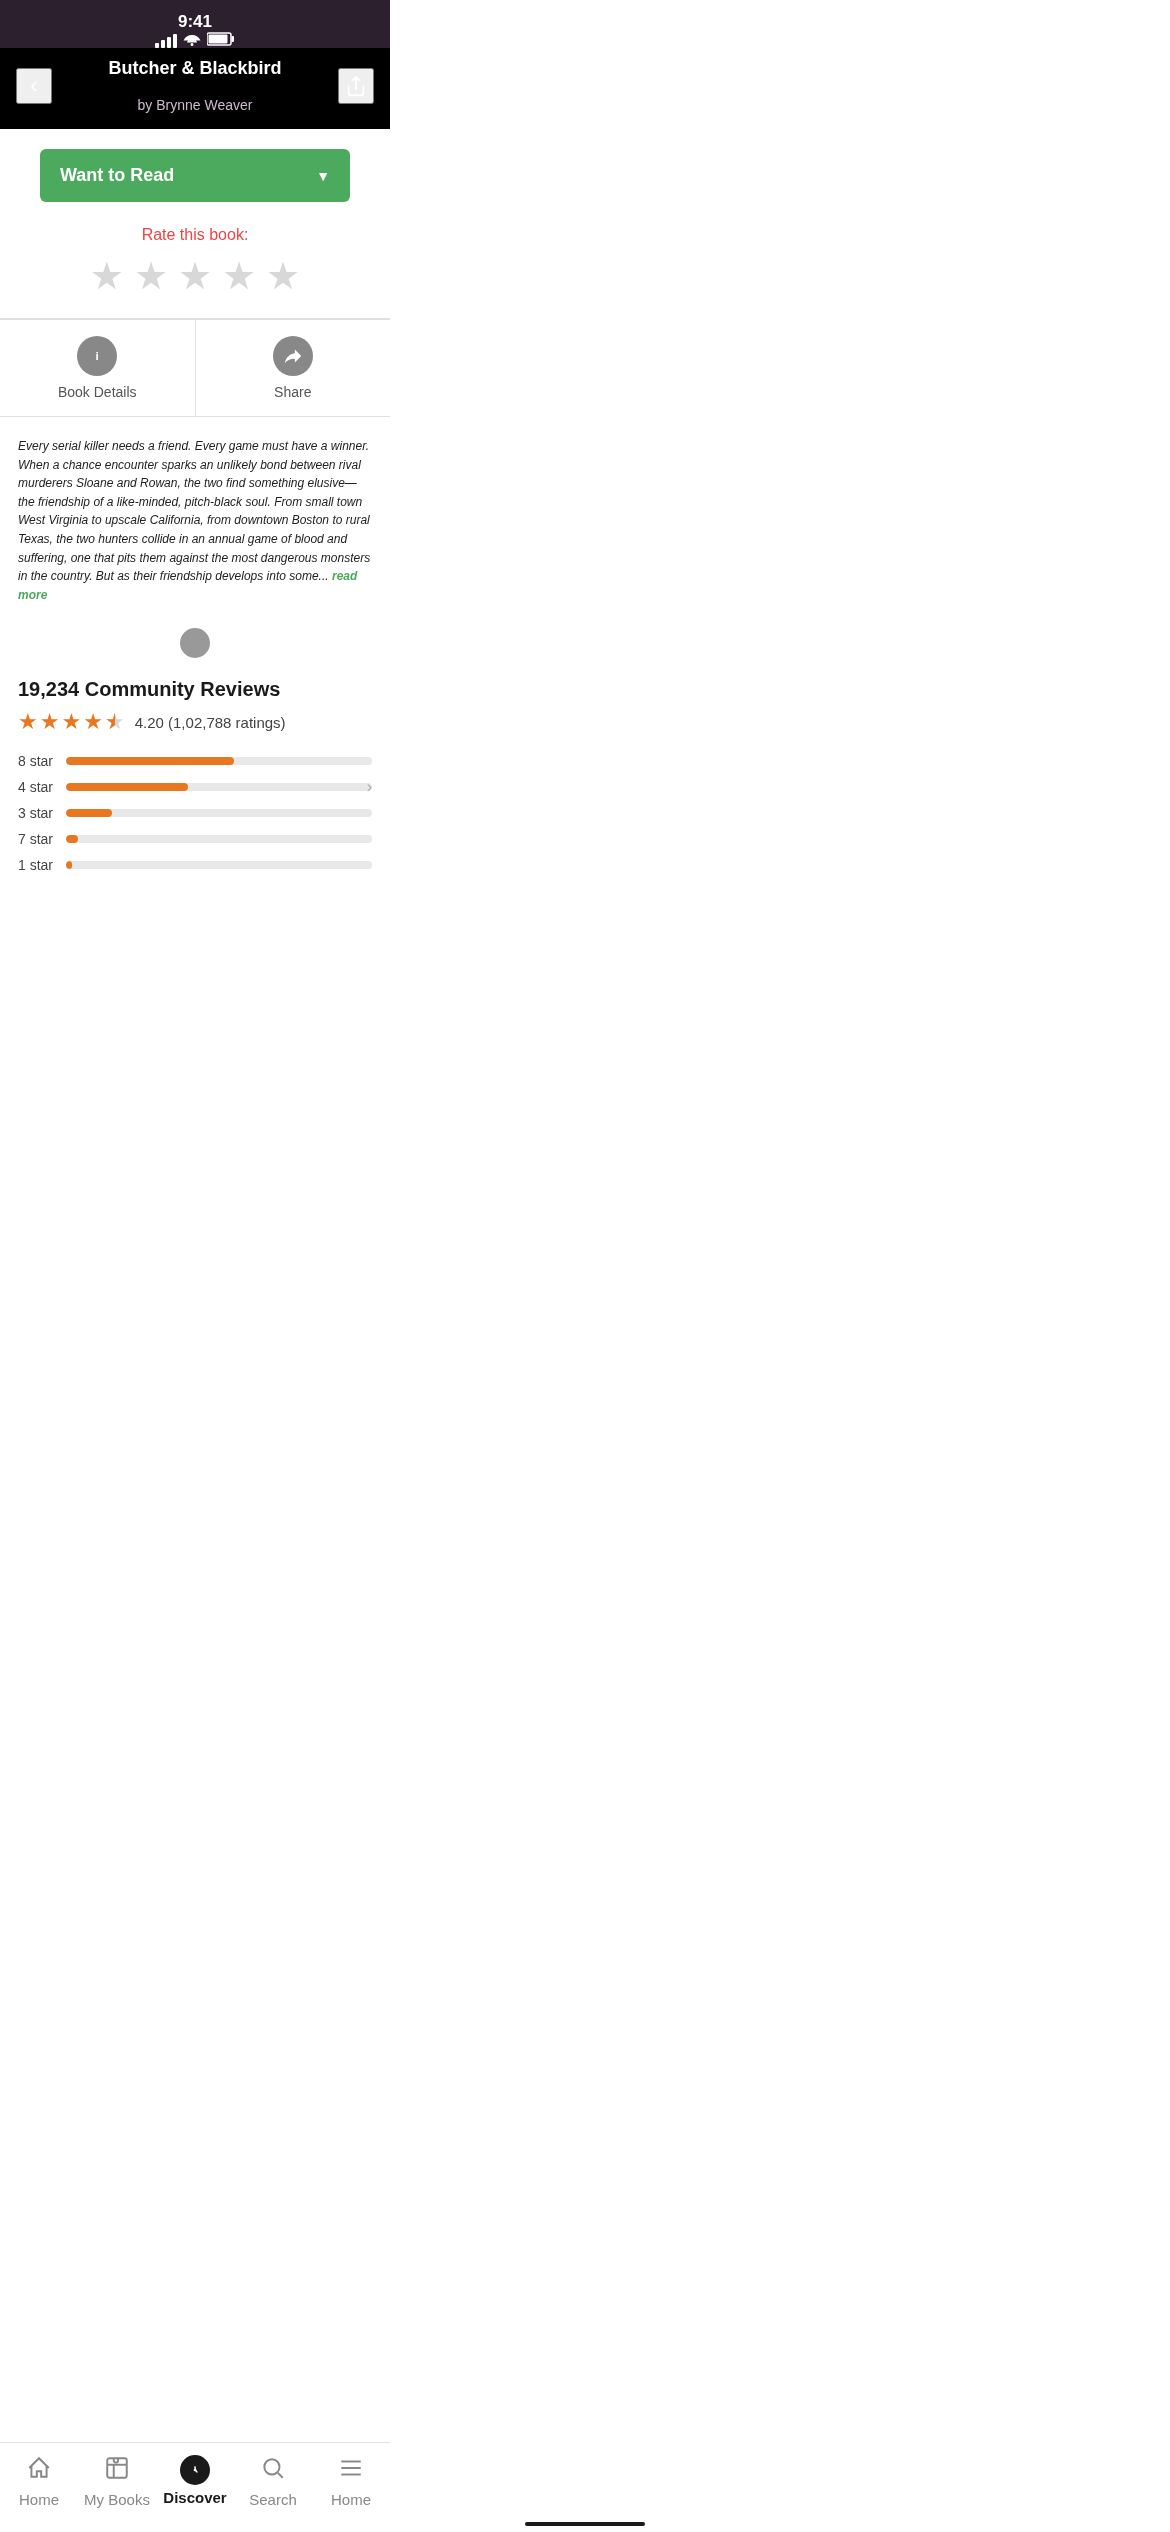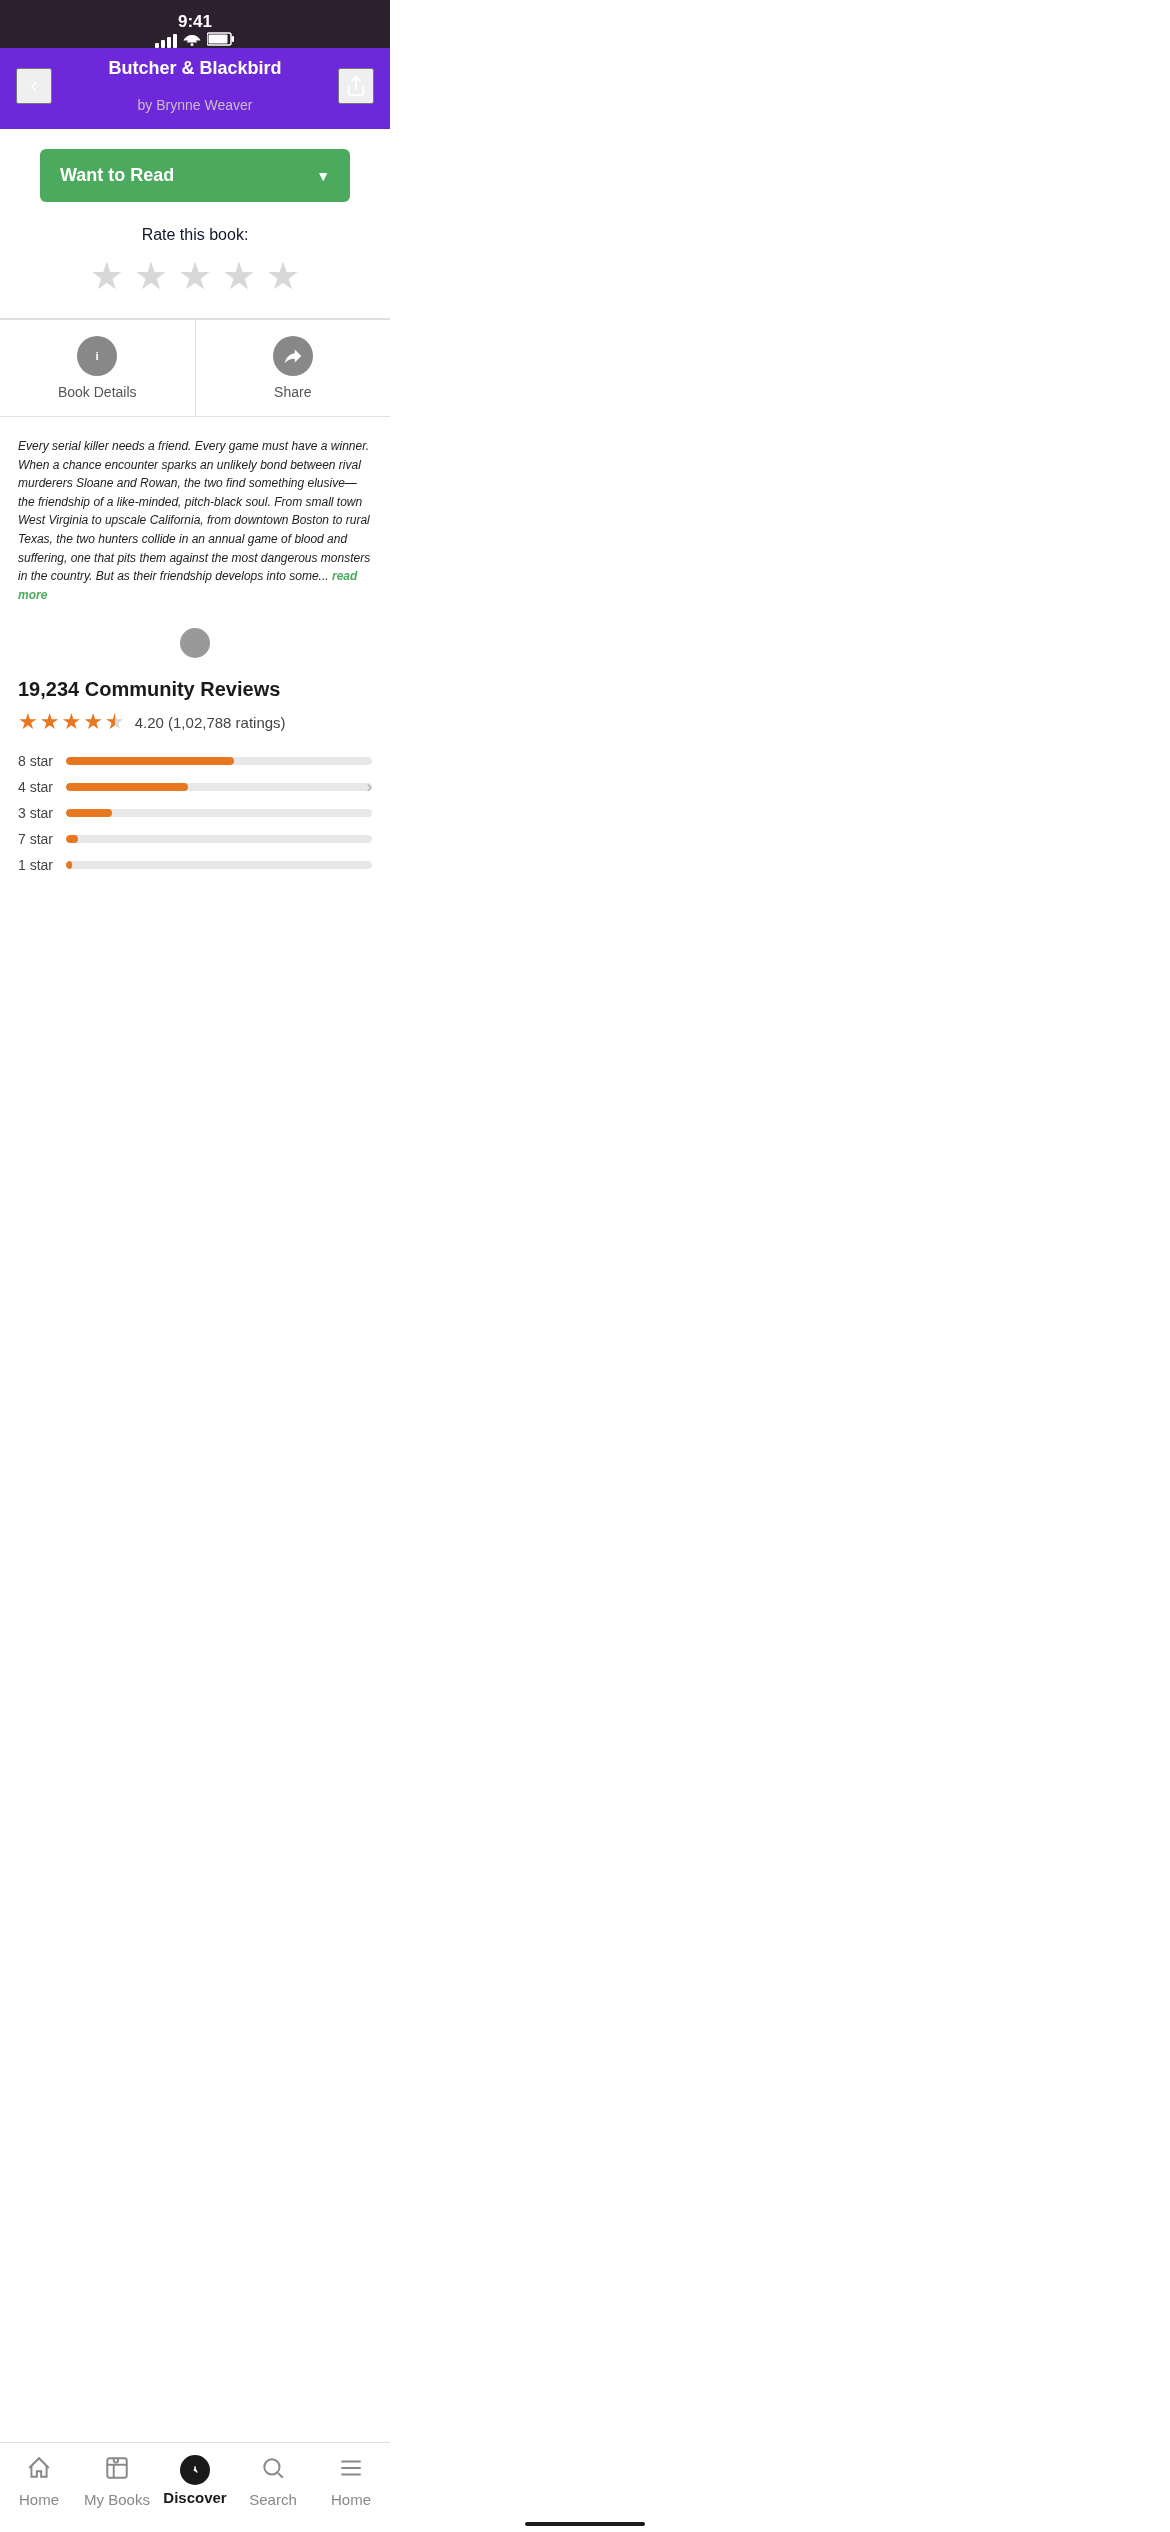--- a/index.html
+++ b/index.html
@@ -50,21 +50,21 @@
       border-radius: 1px;
     }
 
     .wifi-icon, .battery-icon {
       color: white;
       font-size: 14px;
     }
 
     
     .header {
-      background: #6d28d9;
+      background: #000000;
       color: white;
       display: flex;
       align-items: center;
       justify-content: space-between;
       padding: 10px 16px 16px;
     }
 
     .header-title-block {
       text-align: center;
       flex: 1;
@@ -122,21 +122,21 @@
       font-size: 14px;
     }
 
     
     .rate-section {
       text-align: center;
       padding: 14px 0 20px;
     }
 
     .rate-label {
-      color: #0f172a;
+      color: #ef4444;
       font-size: 16px;
       margin-bottom: 10px;
     }
 
     .stars-row {
       display: flex;
       justify-content: center;
       gap: 10px;
     }
 

